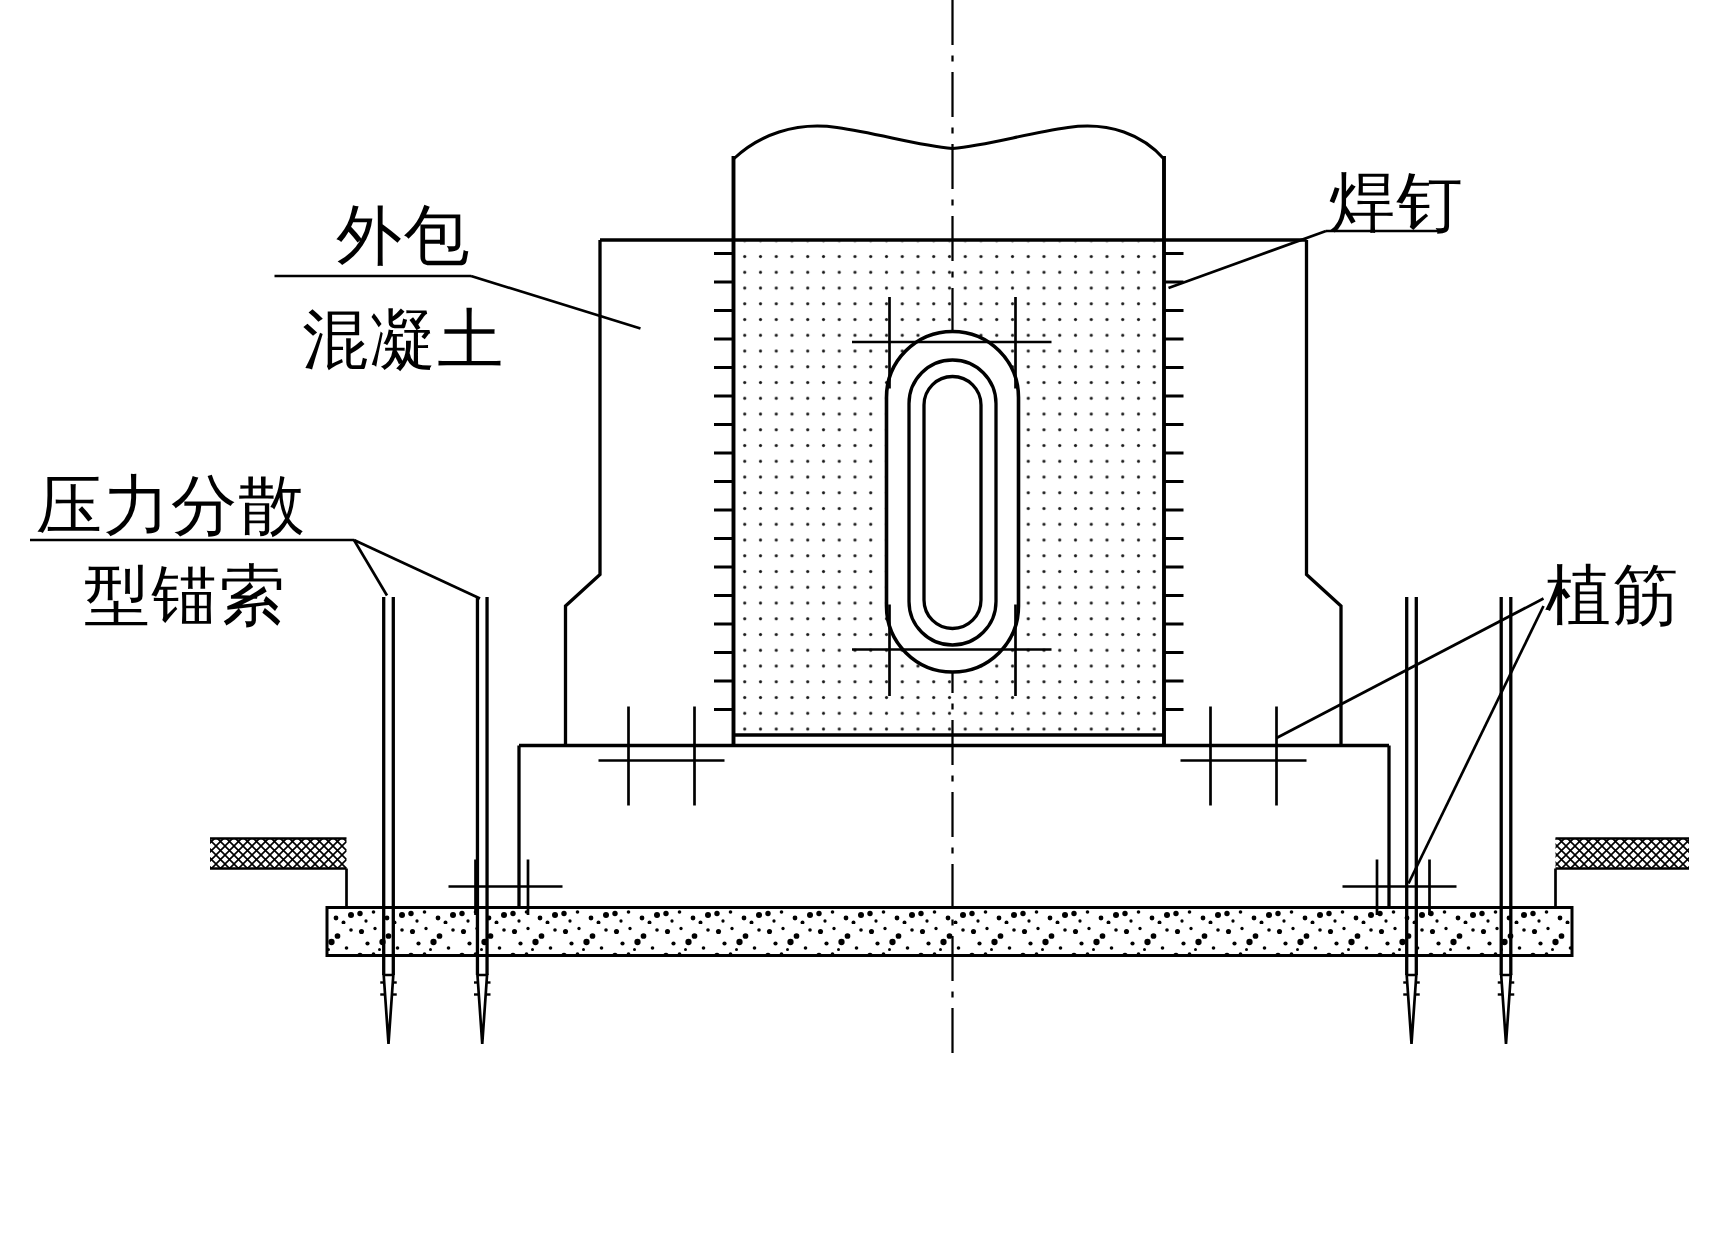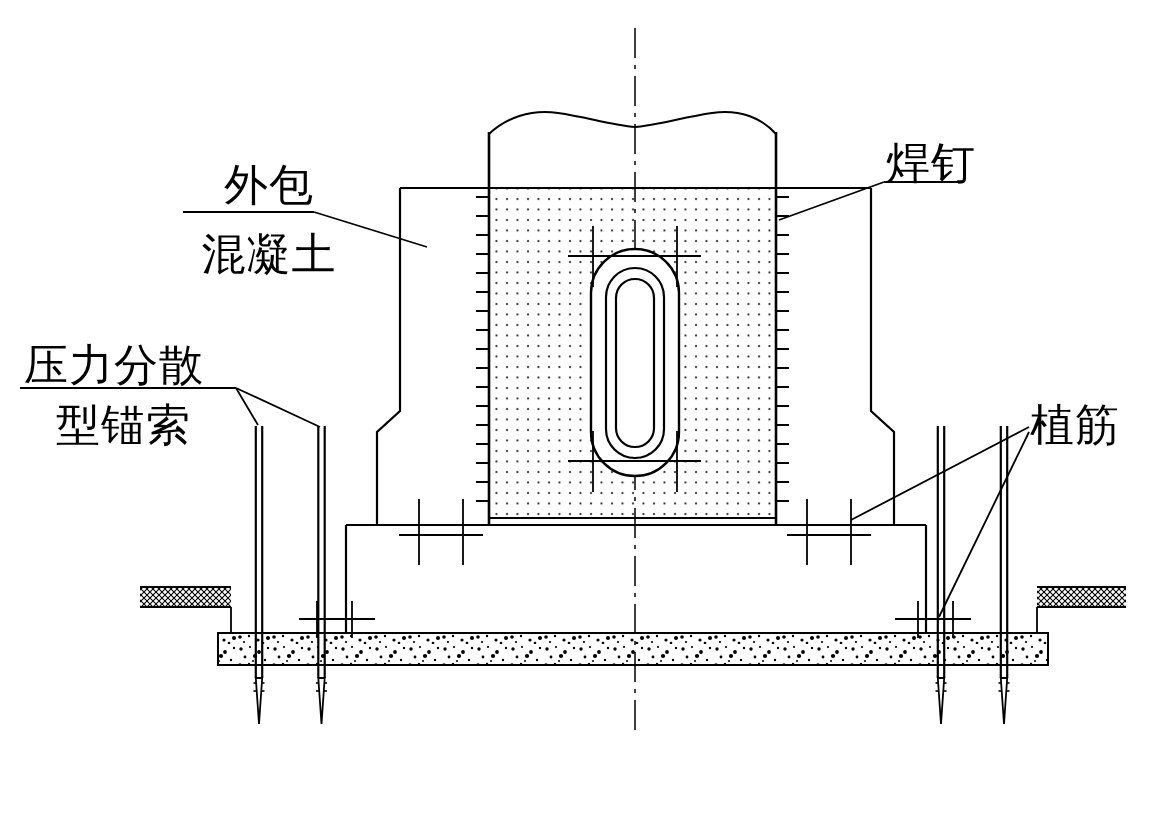--- a/index.html
+++ b/index.html
@@ -1,17 +1,17 @@
 <!DOCTYPE html>
 <html><head>
 <meta charset="utf-8">
 <style>
   html,body{margin:0;padding:0;background:#ffffff;}
   .stage{
-    width:1152px;height:705px;position:relative;background:#ffffff;overflow:hidden;margin-top:28px;
+    width:1152px;height:705px;position:relative;background:#ffffff;overflow:hidden;
   }
   svg{display:block;}
   text{
     font-family:"Liberation Serif","DejaVu Serif",serif;
     fill:#000;
   }
   .lbl{font-size:44px;letter-spacing:1px;}
 </style>
 </head>
 <body>

